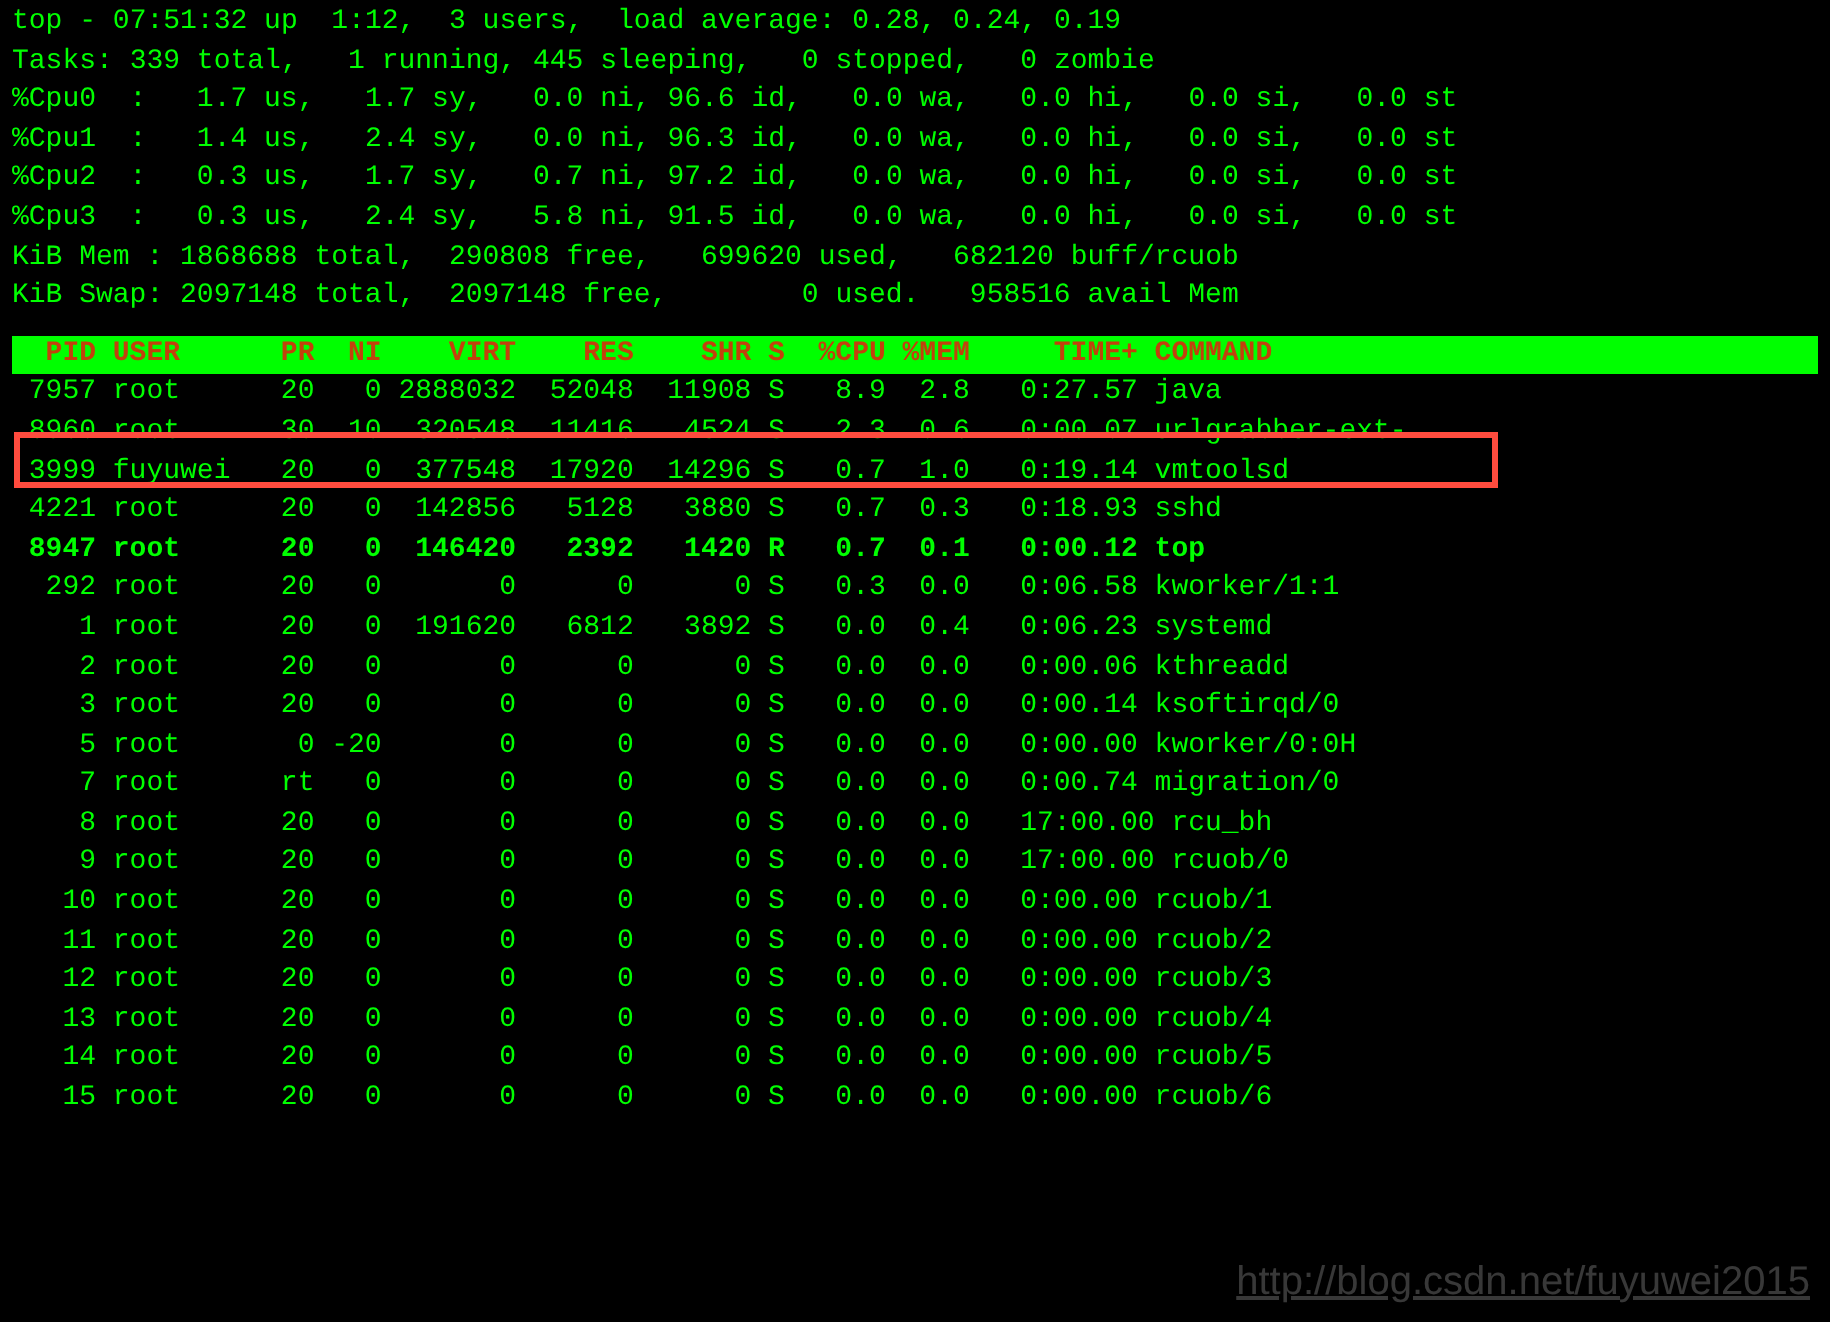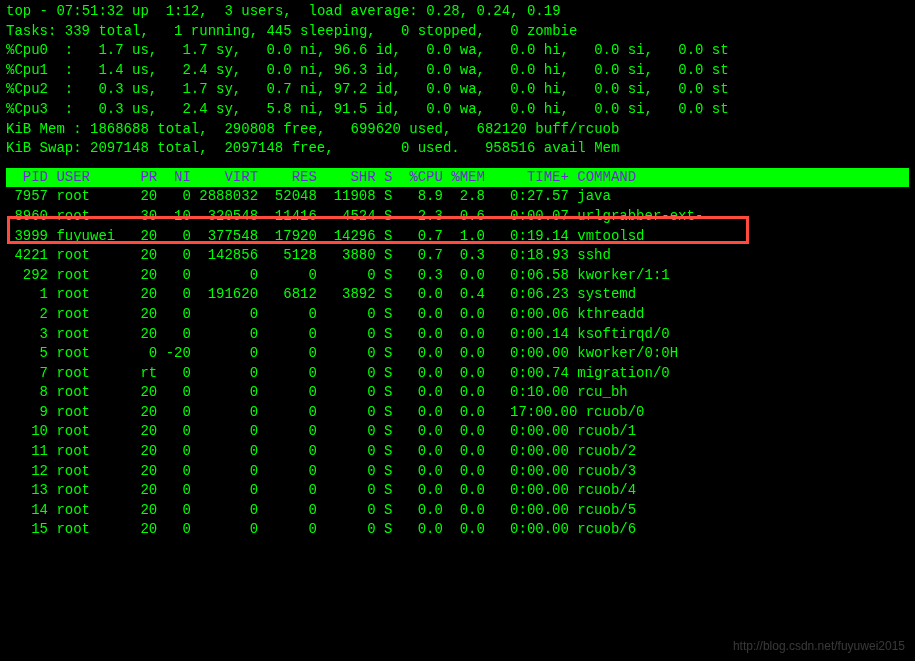--- a/index.html
+++ b/index.html
@@ -12,44 +12,45 @@
     width:915px;
     height:661px;
     overflow:hidden;
     position:relative;
     padding:2px 6px;
   }
   .bold { font-weight:normal; }
   .summary-line { white-space:pre; }
   .hdr {
     background:#00ff00;
-    color:#6d28d9;
-    font-weight:normal;
+    color:#c2410c;
+    font-weight:bold;
     white-space:pre;
     margin-top:9px;
   }
   .proc-row { white-space:pre; }
   .proc-row.boldrow { font-weight:bold; }
   .highlight-box {
     position:absolute;
     left:7px;
     top:216px;
     width:742px;
     height:28px;
     border:3px solid #ff4b3e;
     pointer-events:none;
   }
   .watermark {
     position:absolute;
     right:10px;
     bottom:6px;
     color:rgba(200,200,200,0.28);
     font-family:Arial,sans-serif;
-    font-size:12px;
+    font-size:20px;
     pointer-events:none;
+    text-decoration:underline;
   }
 </style>
 </head>
 <body>
 
 <div class="summary-line"><span>top - </span><span class="bold">07:51:32</span><span> up  </span><span class="bold">1:12</span><span>,  </span><span class="bold">3 users</span><span>,  load average: </span><span class="bold">0.28, 0.24, 0.19</span></div>
 
 <div class="summary-line"><span>Tasks: </span><span class="bold">339</span><span> total,   </span><span class="bold">1</span><span> running, </span><span class="bold">445</span><span> sleeping,   </span><span class="bold">0</span><span> stopped,   </span><span class="bold">0</span><span> zombie</span></div>
 
 <div id="cpu-lines">
@@ -63,27 +64,28 @@
 
 <div class="summary-line"><span>KiB Swap: </span><span class="bold">2097148</span><span> total,  </span><span class="bold">2097148</span><span> free,        </span><span class="bold">0</span><span> used.   </span><span class="bold">958516</span><span> avail Mem</span></div>
 
 <div class="hdr" id="hdr">  PID USER      PR  NI    VIRT    RES    SHR S  %CPU %MEM     TIME+ COMMAND</div>
 
 <div id="proc-body">
     <div class="proc-row"> 7957 root      20   0 2888032  52048  11908 S   8.9  2.8   0:27.57 java</div>
     <div class="proc-row"> 8960 root      30  10  320548  11416   4524 S   2.3  0.6   0:00.07 urlgrabber-ext-</div>
     <div class="proc-row"> 3999 fuyuwei   20   0  377548  17920  14296 S   0.7  1.0   0:19.14 vmtoolsd</div>
     <div class="proc-row"> 4221 root      20   0  142856   5128   3880 S   0.7  0.3   0:18.93 sshd</div>
+    <div class="proc-row boldrow"> 8947 root      20   0  146420   2392   1420 R   0.7  0.1   0:00.12 top</div>
     <div class="proc-row">  292 root      20   0       0      0      0 S   0.3  0.0   0:06.58 kworker/1:1</div>
     <div class="proc-row">    1 root      20   0  191620   6812   3892 S   0.0  0.4   0:06.23 systemd</div>
     <div class="proc-row">    2 root      20   0       0      0      0 S   0.0  0.0   0:00.06 kthreadd</div>
     <div class="proc-row">    3 root      20   0       0      0      0 S   0.0  0.0   0:00.14 ksoftirqd/0</div>
     <div class="proc-row">    5 root       0 -20       0      0      0 S   0.0  0.0   0:00.00 kworker/0:0H</div>
     <div class="proc-row">    7 root      rt   0       0      0      0 S   0.0  0.0   0:00.74 migration/0</div>
-    <div class="proc-row">    8 root      20   0       0      0      0 S   0.0  0.0   0:10.00 rcu_bh</div>
+    <div class="proc-row">    8 root      20   0       0      0      0 S   0.0  0.0   17:00.00 rcu_bh</div>
     <div class="proc-row">    9 root      20   0       0      0      0 S   0.0  0.0   17:00.00 rcuob/0</div>
     <div class="proc-row">   10 root      20   0       0      0      0 S   0.0  0.0   0:00.00 rcuob/1</div>
     <div class="proc-row">   11 root      20   0       0      0      0 S   0.0  0.0   0:00.00 rcuob/2</div>
     <div class="proc-row">   12 root      20   0       0      0      0 S   0.0  0.0   0:00.00 rcuob/3</div>
     <div class="proc-row">   13 root      20   0       0      0      0 S   0.0  0.0   0:00.00 rcuob/4</div>
     <div class="proc-row">   14 root      20   0       0      0      0 S   0.0  0.0   0:00.00 rcuob/5</div>
     <div class="proc-row">   15 root      20   0       0      0      0 S   0.0  0.0   0:00.00 rcuob/6</div>
   </div>
 
 <div class="highlight-box"></div>

